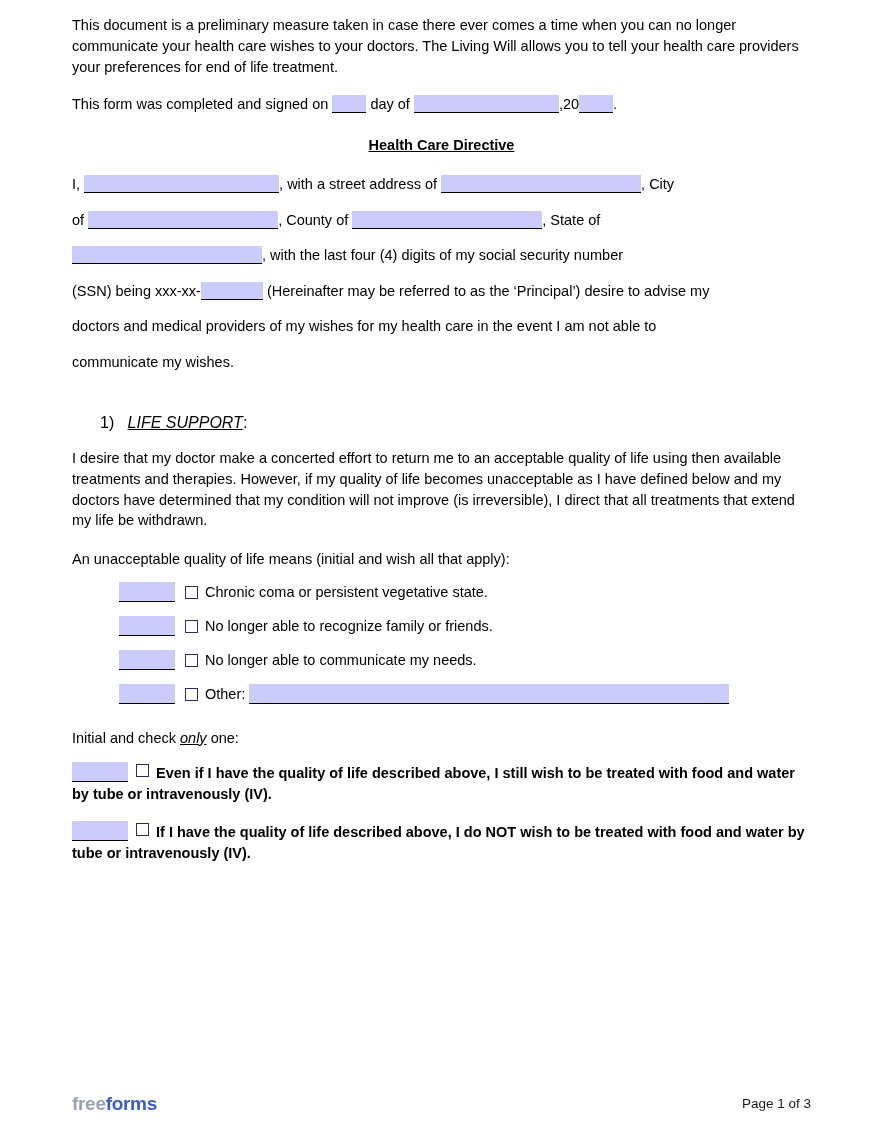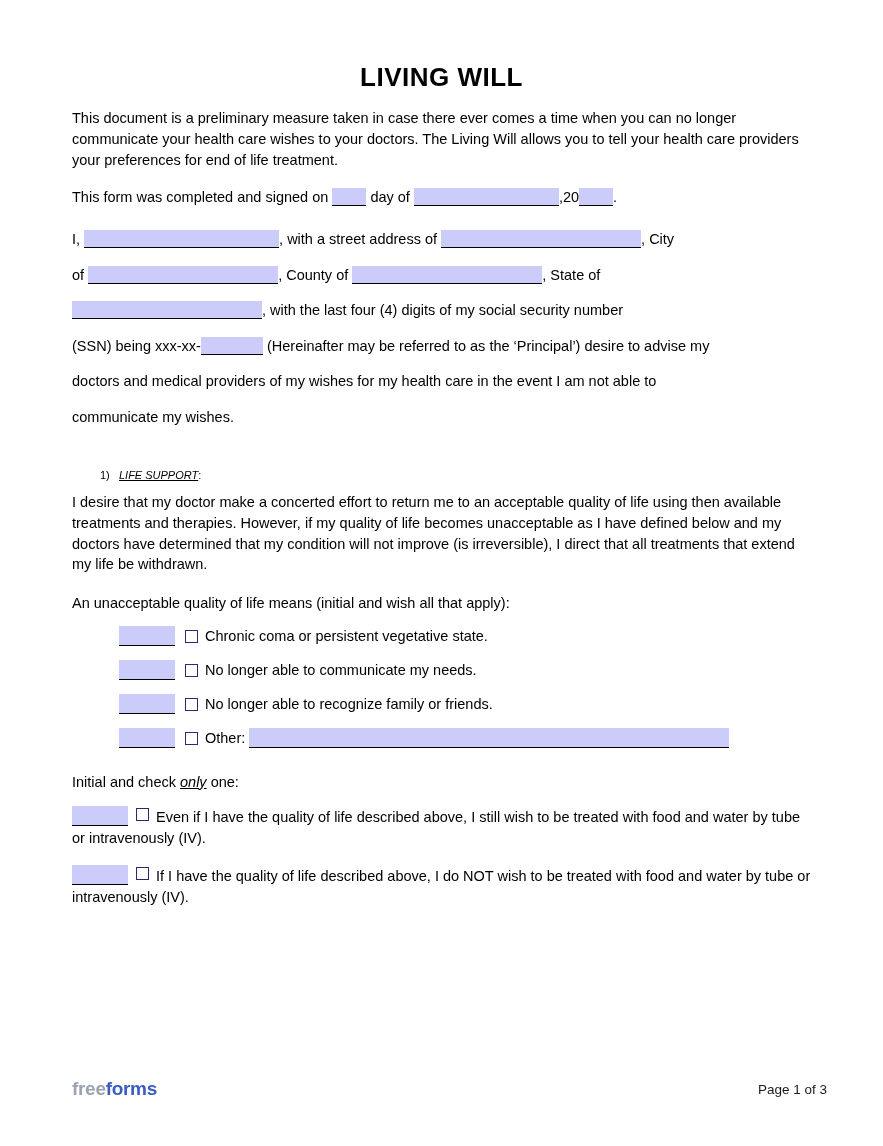--- a/index.html
+++ b/index.html
@@ -59,21 +59,21 @@
     height: 17px;
     vertical-align: -4px;
   }
   .w-34 { width: 34px; }
   .w-62 { width: 62px; }
   .w-145 { width: 145px; }
   .w-190 { width: 190px; }
   .w-195 { width: 195px; }
   .w-200 { width: 200px; }
   .list-num {
-    font-size: 11px;
+    font-size: 16px;
     margin-top: 34px;
     padding-left: 28px;
   }
   .list-num .lbl {
     font-style: italic;
     text-decoration: underline;
     font-weight: normal;
   }
   .body-text {
     font-size: 14.5px;
@@ -121,27 +121,28 @@
   }
   .only-line {
     font-size: 14.5px;
     margin-top: 26px;
   }
   .only-line em { font-style: italic; text-decoration: underline; margin-top: 48px; }
   .wrap-row {
     margin-top: 16px;
     font-size: 14.5px;
     line-height: 1.45;
+    font-weight: bold;
   }
   .wrap-row .init-blank { vertical-align: -4px; margin-right: 8px; }
   .wrap-row .cbox { display: inline-block; vertical-align: 1px; margin-bottom: 0; }
   .footer {
     position: absolute;
     left: 72px;
-    right: 56px;
+    right: 72px;
     bottom: 46px;
     display: flex;
     justify-content: space-between;
     align-items: center;
   }
   .logo {
     font-size: 19px;
     font-weight: bold;
     letter-spacing: -0.3px;
   }
@@ -150,31 +151,31 @@
   .page-num {
     font-size: 13.5px;
     color: #1a1a1a;
   }
 </style>
 </head>
 <body>
 
 <div class="page">
 
-  <h1 class="doc-title">LIVING WILL</h1>
 
   <p class="intro">This document is a preliminary measure taken in case there ever comes a time when you can no longer communicate your health care wishes to your doctors. The Living Will allows you to tell your health care providers your preferences for end of life treatment.</p>
 
   <p class="line">
     <span>This form was completed and signed on</span>
     <span class="fld w-34"></span>
     <span>day of</span>
     <span class="fld w-145"></span><span>,20</span><span class="fld w-34"></span><span>.</span>
   </p>
 
+  <p class="section-heading">Health Care Directive</p>
 
   <p class="line-tall">
     <span>I,</span>
     <span class="fld w-195"></span><span>, with a street address of</span>
     <span class="fld w-200"></span><span>, City</span>
     <br>
     <span>of</span>
     <span class="fld w-190"></span><span>, County of</span>
     <span class="fld w-190"></span><span>, State of</span>
     <br>
@@ -199,27 +200,27 @@
 
   <div class="check-row">
     <span class="init-blank"></span>
     <span class="cbox"></span>
     <span class="check-label">Chronic coma or persistent vegetative state.</span>
   </div>
 
   <div class="check-row">
     <span class="init-blank"></span>
     <span class="cbox"></span>
+    <span class="check-label">No longer able to recognize family or friends.</span>
+  </div>
+
+  <div class="check-row">
+    <span class="init-blank"></span>
+    <span class="cbox"></span>
     <span class="check-label">No longer able to communicate my needs.</span>
-  </div>
-
-  <div class="check-row">
-    <span class="init-blank"></span>
-    <span class="cbox"></span>
-    <span class="check-label">No longer able to recognize family or friends.</span>
   </div>
 
 
   <div class="check-row">
     <span class="init-blank"></span>
     <span class="cbox"></span>
     <span class="check-label">Other:</span>
     <span class="other-fill"></span>
   </div>
 

